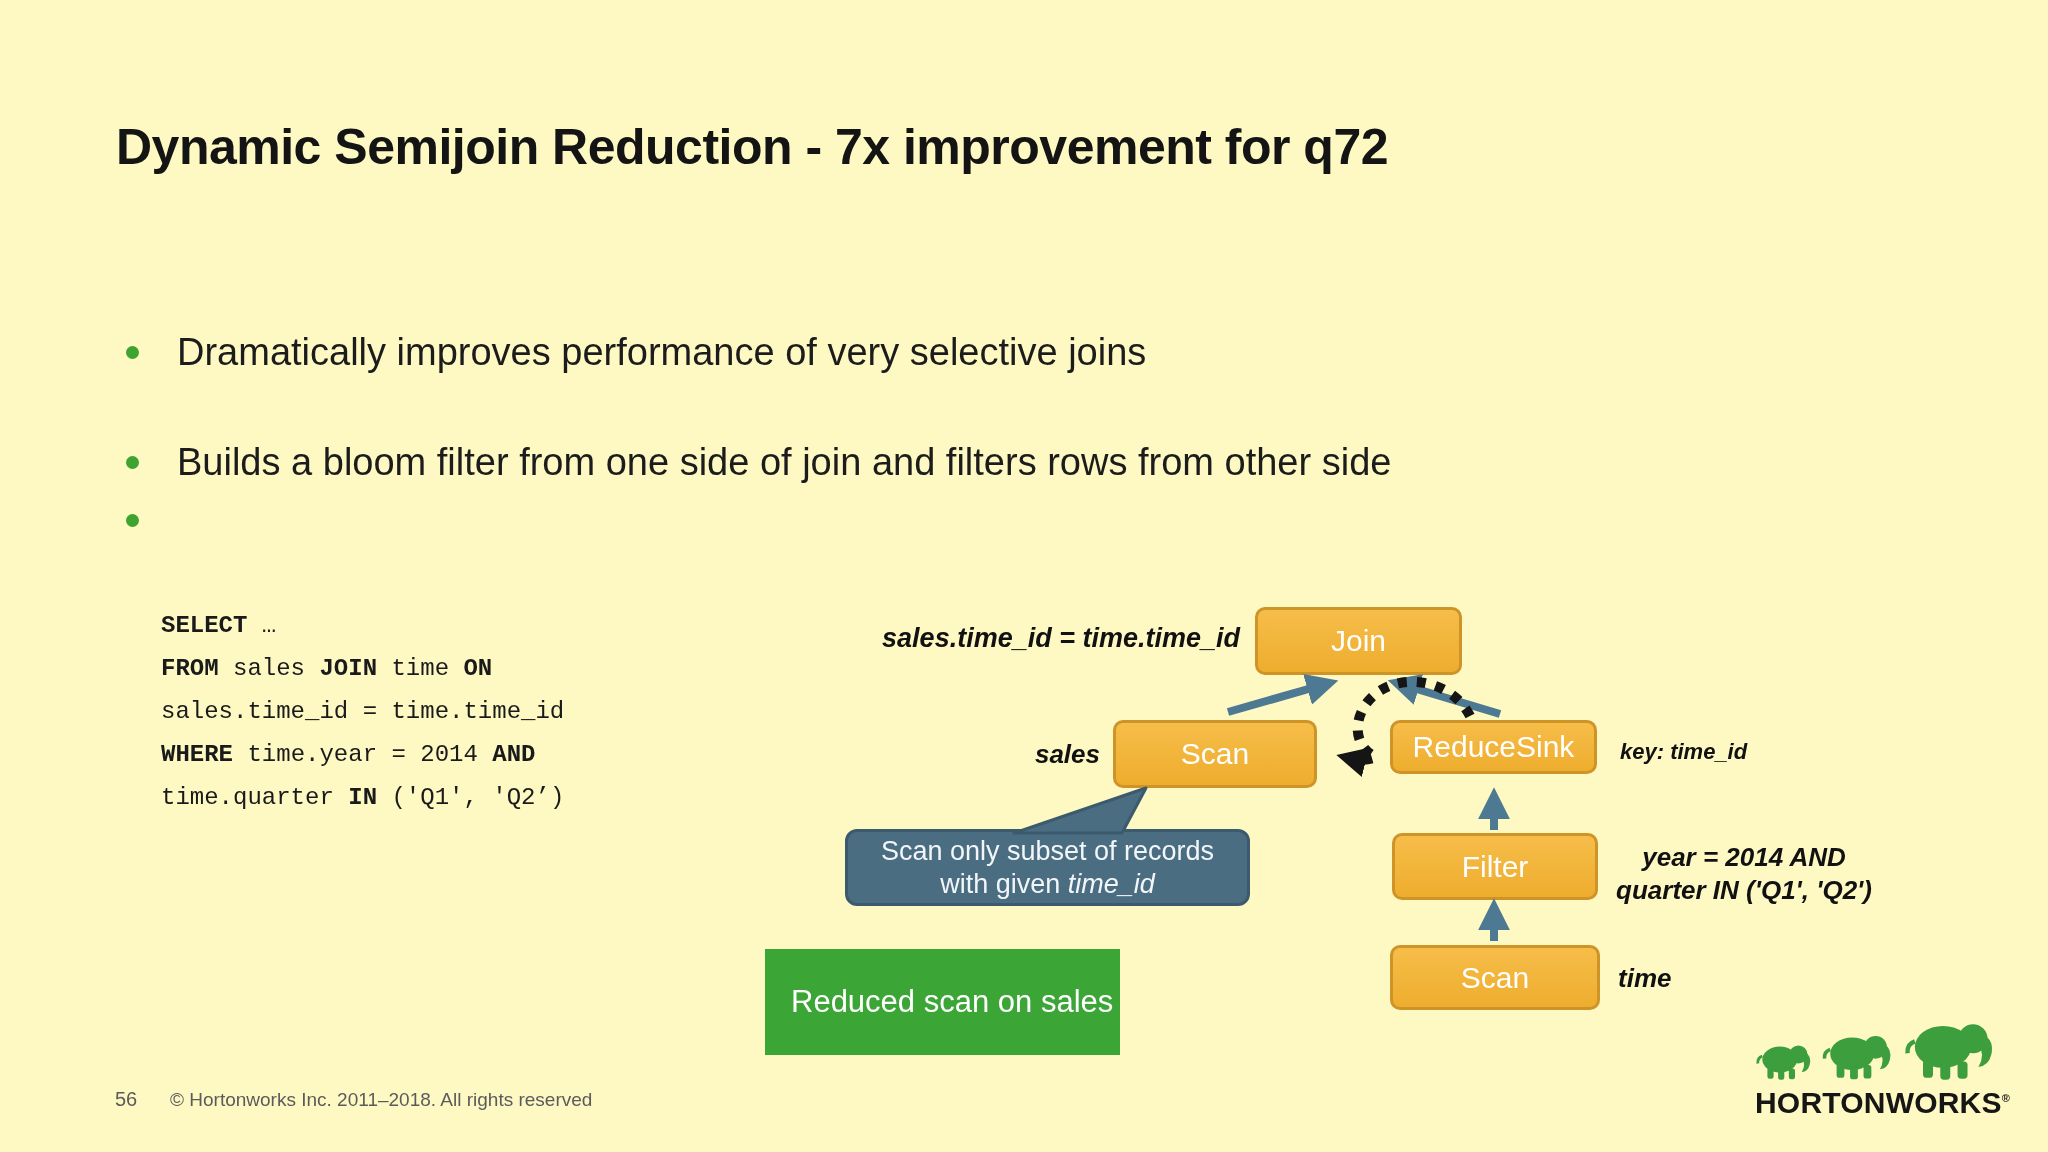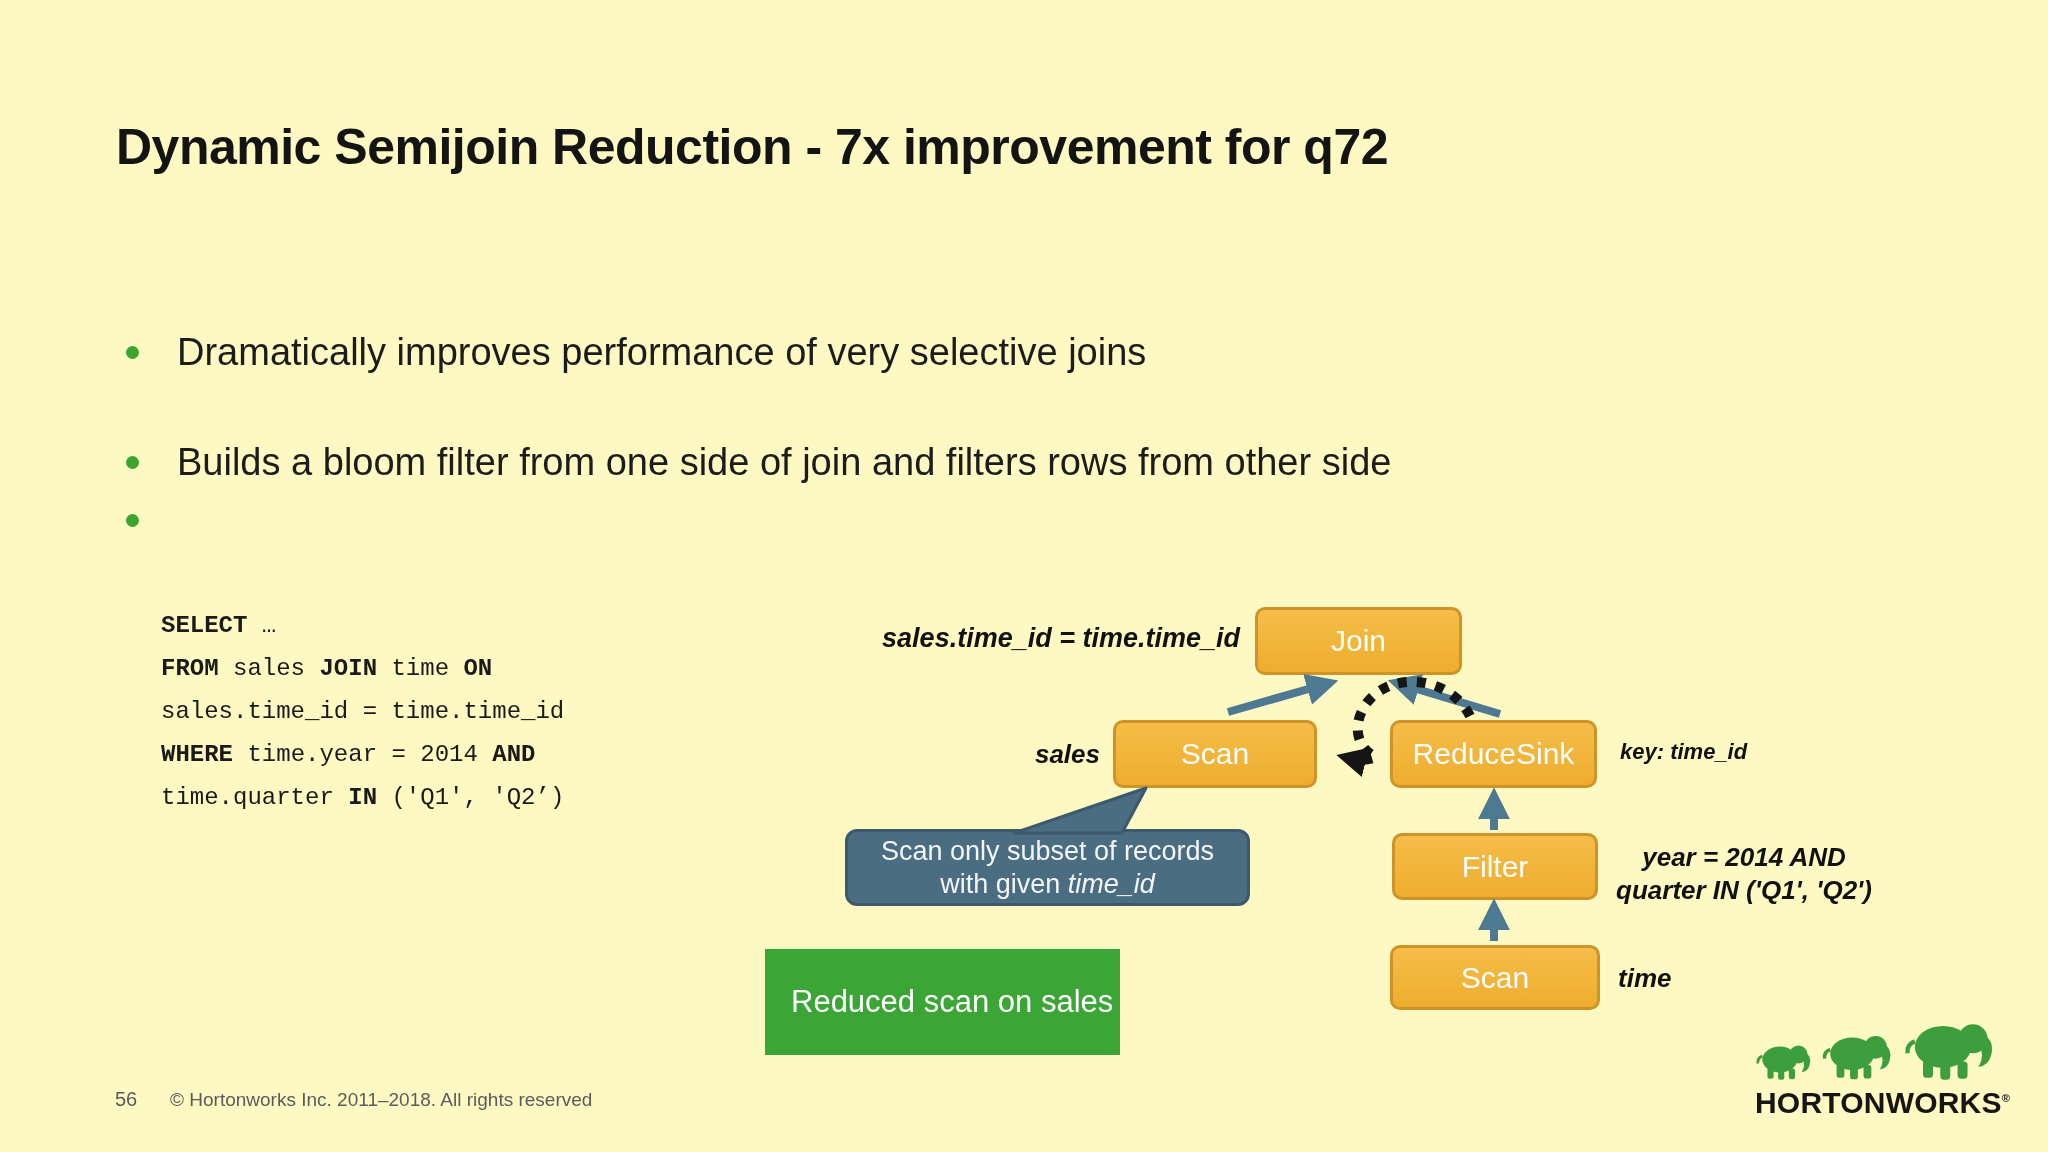--- a/index.html
+++ b/index.html
@@ -17,21 +17,21 @@
   .sql{position:absolute;left:118px;top:604px;font-family:"Liberation Mono","DejaVu Sans Mono",monospace;
        font-size:24px;line-height:43px;color:#1a1a1a;margin-left:43px;}
   .sql-line{white-space:pre;}
   .kw{font-weight:700;}
 
   .obox{position:absolute;box-sizing:border-box;border:3px solid #cf9428;border-radius:10px;
         background:linear-gradient(180deg,#f6bd49 0%,#eead2e 100%);
         color:#ffffff;display:flex;align-items:center;justify-content:center;font-size:30px;}
   .box-join{left:1255px;top:607px;width:207px;height:68px;}
   .box-scan-sales{left:1113px;top:720px;width:204px;height:68px;}
-  .box-reducesink{left:1390px;top:720px;width:207px;height:68px;}
+  .box-reducesink{left:1390px;top:720px;width:207px;height:54px;}
   .box-filter{left:1392px;top:833px;width:206px;height:67px;}
   .box-scan-time{left:1390px;top:945px;width:210px;height:65px;}
 
   .lbl{position:absolute;font-style:italic;color:#111111;white-space:nowrap;}
   .lbl-join-cond{left:820px;width:420px;top:623px;text-align:right;font-size:27px;font-weight:700;}
   .lbl-sales{left:960px;width:140px;top:739px;text-align:right;font-size:26px;font-weight:600;}
   .lbl-key{left:1620px;top:739px;font-size:22px;font-weight:600;}
   .lbl-filter-cond{left:1596px;width:296px;top:841px;text-align:center;font-size:26px;font-weight:600;line-height:33px;white-space:normal;}
   .lbl-time{left:1618px;top:963px;font-size:26px;font-weight:600;}
 

